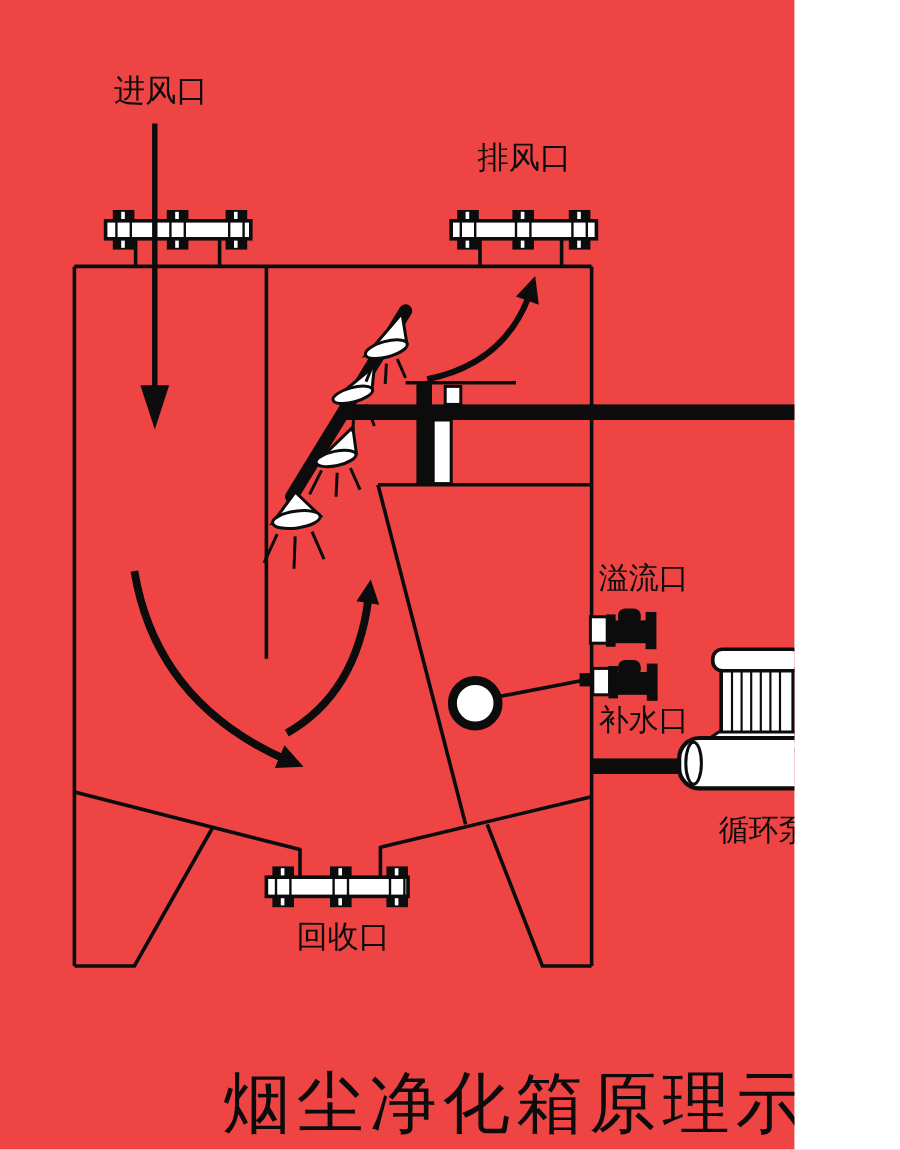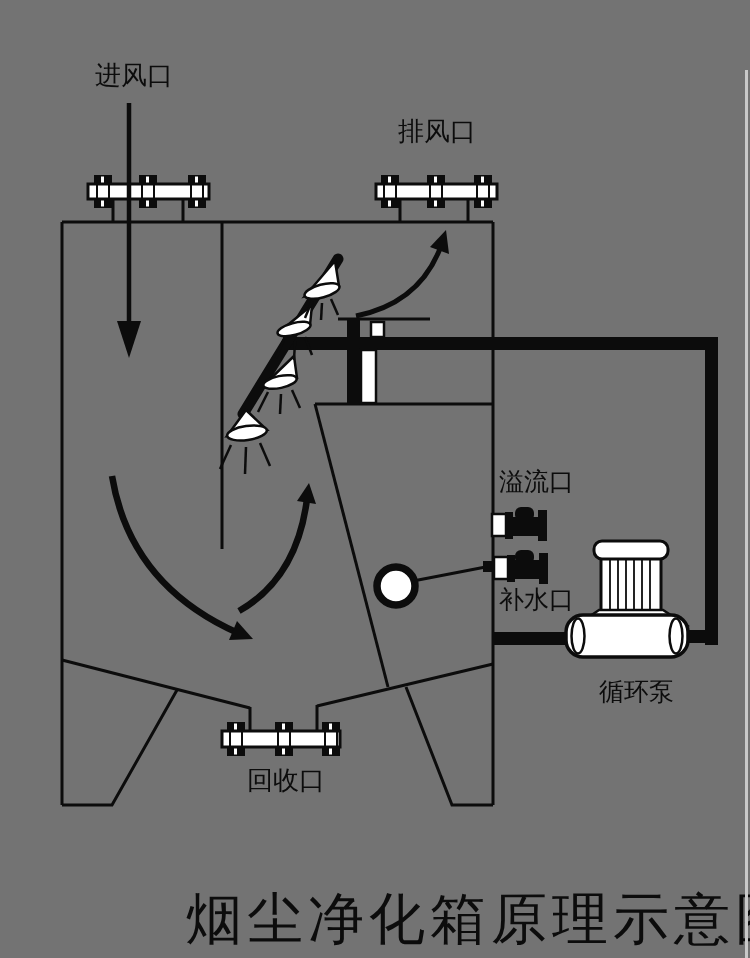--- a/index.html
+++ b/index.html
@@ -1,19 +1,19 @@
 <!DOCTYPE html>
 <html><head>
 <meta charset="utf-8">
 <style>
   html,body{margin:0;padding:0;background:#ffffff;}
   .stage{
     position:relative;
-    width:750px;height:958px;
-    background:#737373;
+    width:662px;height:958px;
+    background:#ef4444;
     font-family:"Liberation Serif","DejaVu Serif",serif;
     overflow:hidden;
   }
   svg{display:block;}
   text{
     font-family:"Liberation Serif","DejaVu Serif",serif;
     fill:#0c0c0c;
   }
   .lbl{font-size:26px;}
   .lbl-sm{font-size:25px;}

